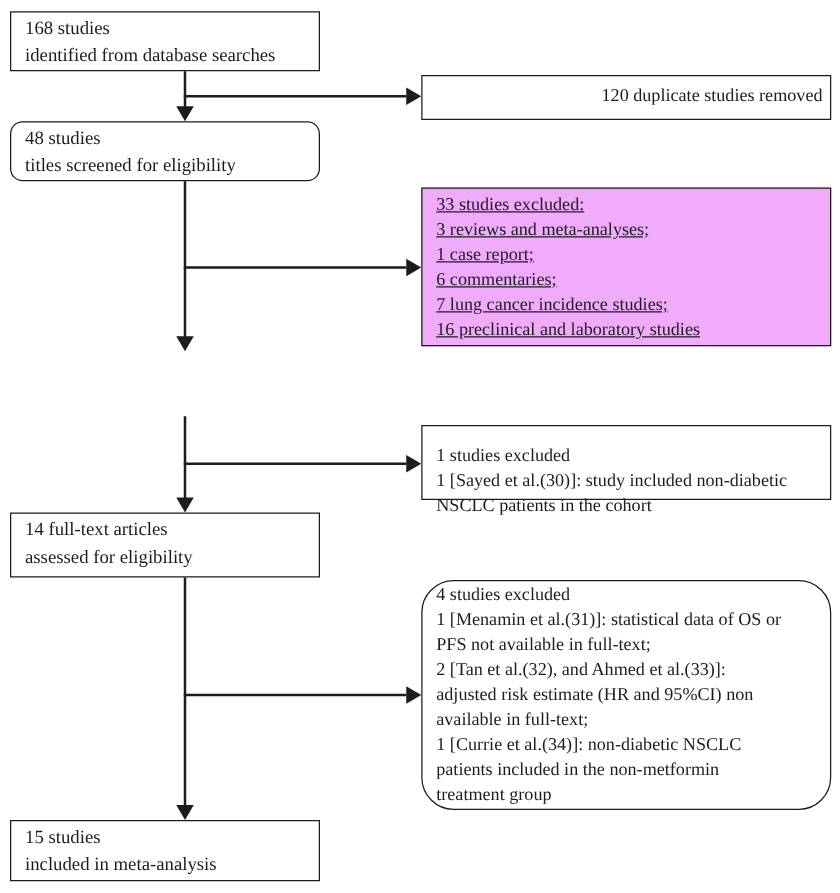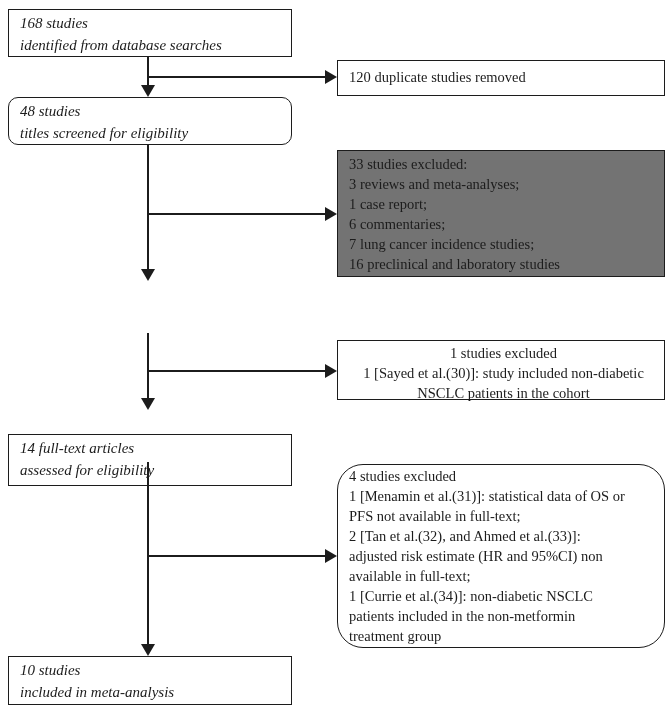--- a/index.html
+++ b/index.html
@@ -18,43 +18,42 @@
   }
   .box {
     position: absolute;
     box-sizing: border-box;
     border: 1.5px solid #1c1c1c;
     background: #ffffff;
     white-space: pre-line;
   }
   .lbox {
     left: 8px;
-    width: 284px;
+    width: 248px;
     font-size: 15px;
     line-height: 22px;
     padding: 2px 20px 0 11px;
-    font-style: italic;
   }
   .rbox {
     left: 337px;
     width: 328px;
     font-size: 14.5px;
     line-height: 20px;
     padding: 2px 6px 0 11px;
   }
   
   .b1 { top: 9px;   height: 48px; }
   .b2 { top: 97px;  height: 48px; }
   .b3 { top: 281px; height: 52px; }
   .b4 { top: 410px; height: 52px; }
   .b5 { top: 656px; height: 49px; }
   
-  .r1 { top: 60px;  height: 36px; padding-top: 6px; }
+  .r1 { top: 60px;  height: 36px; padding-top: 6px; text-align: right; }
   .r2 { top: 150px; height: 127px; padding-top: 3px; }
-  .r3 { top: 340px; height: 60px;  padding-top: 2px; text-align: center; }
+  .r3 { top: 340px; height: 60px;  padding-top: 14px; }
   .r4 { top: 464px; height: 184px; padding-top: 1px; border-radius: 26px; }
 
   .line {
     position: absolute;
     background: #1c1c1c;
   }
   .vline { left: 147px; width: 2px; }
   .v1 { top: 57px;  height: 30px; }
   .v2 { top: 145px; height: 126px; }
   .v3 { top: 333px; height: 67px; }
@@ -94,27 +93,27 @@
 </style>
 </head>
 <body>
 
 <div class="canvas" style="color: rgb(28, 28, 28); background: rgb(255, 255, 255);">
 
   <div class="box lbox b1" style="border-color: rgb(28, 28, 28); background: rgb(255, 255, 255);">168 studies
 identified from database searches</div>
   <div class="box lbox b2" style="border-color: rgb(28, 28, 28); background: rgb(255, 255, 255); border-radius: 10px;">48 studies
 titles screened for eligibility</div>
-  <div class="box lbox b4" style="border-color: rgb(28, 28, 28); background: rgb(255, 255, 255); margin-top: 24px;">14 full-text articles
+  <div class="box lbox b4" style="border-color: rgb(28, 28, 28); background: rgb(255, 255, 255);">14 full-text articles
 assessed for eligibility</div>
-  <div class="box lbox b5" style="border-color: rgb(28, 28, 28); background: rgb(255, 255, 255);">10 studies
+  <div class="box lbox b5" style="border-color: rgb(28, 28, 28); background: rgb(255, 255, 255);">15 studies
 included in meta-analysis</div>
 
   <div class="box rbox r1" style="border-color: rgb(28, 28, 28); background: rgb(255, 255, 255);">120 duplicate studies removed</div>
-  <div class="box rbox r2" style="border-color: rgb(28, 28, 28); background: #737373;">33 studies excluded:
+  <div class="box rbox r2" style="border-color: rgb(28, 28, 28); background: #f0abfc; text-decoration: underline;">33 studies excluded:
 3 reviews and meta-analyses;
 1 case report;
 6 commentaries;
 7 lung cancer incidence studies;
 16 preclinical and laboratory studies</div>
   <div class="box rbox r3" style="border-color: rgb(28, 28, 28); background: rgb(255, 255, 255);">1 studies excluded
 1 [Sayed et al.(30)]: study included non-diabetic
 NSCLC patients in the cohort</div>
   <div class="box rbox r4" style="border-color: rgb(28, 28, 28); background: rgb(255, 255, 255);">4 studies excluded
 1 [Menamin et al.(31)]: statistical data of OS or

